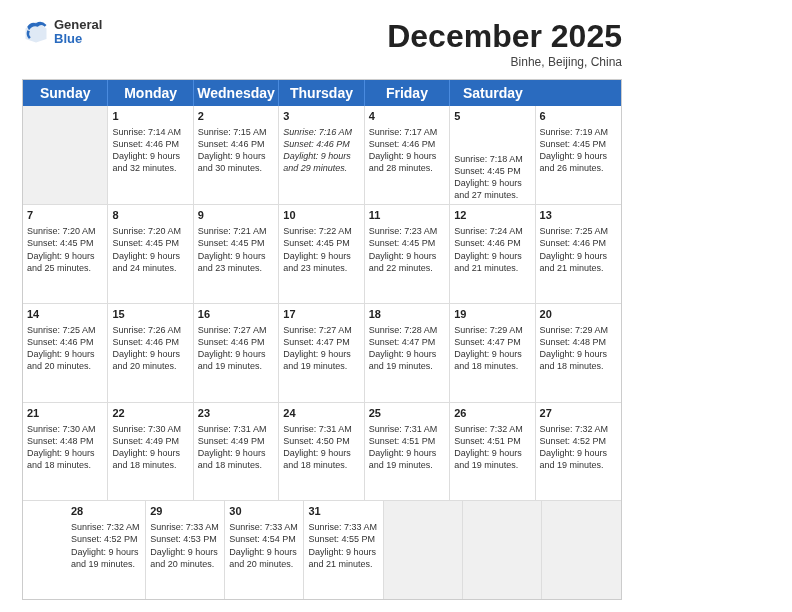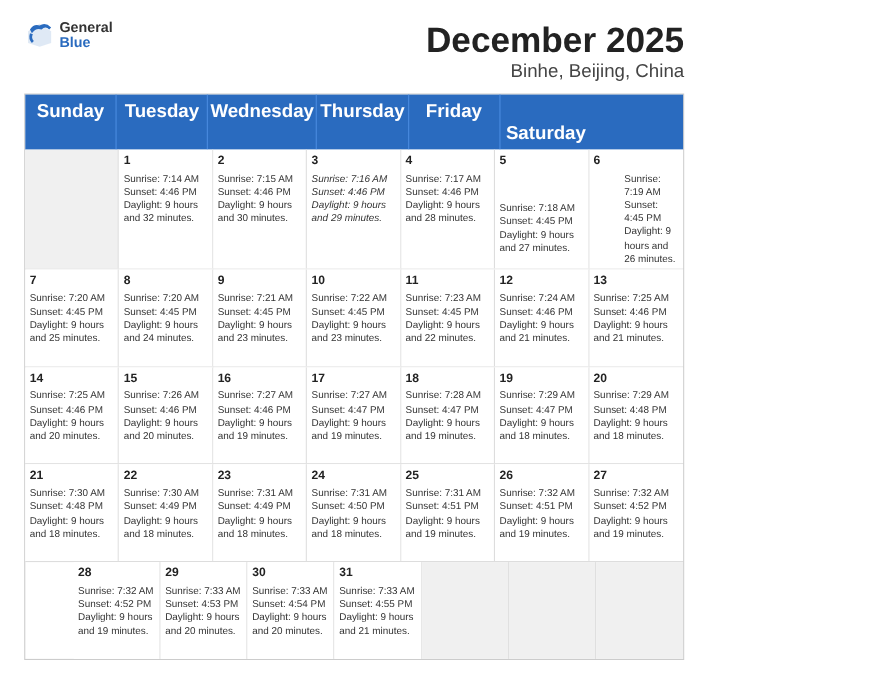--- a/index.html
+++ b/index.html
@@ -43,43 +43,43 @@
     }
     .title-block {
       text-align: right;
     }
     .title-month {
       font-size: 32px;
       font-weight: bold;
       color: #222;
     }
     .title-location {
-      font-size: 17px;
+      font-size: 12px;
       color: #444;
     }
     .calendar {
       flex: 1;
       display: flex;
       flex-direction: column;
       border: 1px solid #ccc;
     }
     .cal-header {
       display: grid;
       grid-template-columns: repeat(7, 1fr);
       background: #2a6bbf;
     }
     .cal-header-cell {
       color: #fff;
-      font-size: 17px;
+      font-size: 14px;
       font-weight: bold;
       text-align: center;
       padding: 5px 2px;
       border-right: 1px solid #4a8bdf;
     }
-    .cal-header-cell:last-child { border-right: none; margin-top: 20px; }
+    .cal-header-cell:last-child { border-right: none; }
     .cal-body {
       display: flex;
       flex-direction: column;
       flex: 1;
     }
     .cal-row {
       display: grid;
       grid-template-columns: repeat(7, 1fr);
       flex: 1;
       border-bottom: 1px solid #ddd;
@@ -127,21 +127,21 @@
     </div>
     <div class="title-block">
       <div class="title-month">December 2025</div>
       <div class="title-location">Binhe, Beijing, China</div>
     </div>
   </div>
 
   <div class="calendar">
     <div class="cal-header">
     <div class="cal-header-cell">Sunday</div>
-        <div class="cal-header-cell">Tuesday</div>
+        <div class="cal-header-cell">Monday</div>
         <div class="cal-header-cell">Wednesday</div>
         <div class="cal-header-cell">Thursday</div>
         <div class="cal-header-cell">Friday</div>
         <div class="cal-header-cell">Saturday</div>
       </div>
     <div class="cal-body">
     <div class="cal-row">
           <div class="cal-cell empty shaded"></div>
           <div class="cal-cell">
             <div class="day-num">1</div>
@@ -168,21 +168,21 @@
 Daylight: 9 hours and 28 minutes.</div>
           </div>
           <div class="cal-cell">
             <div class="day-num">5</div>
             <div class="cell-info" style="white-space: pre-line; margin-top: 29px;">Sunrise: 7:18 AM
 Sunset: 4:45 PM
 Daylight: 9 hours and 27 minutes.</div>
           </div>
           <div class="cal-cell">
             <div class="day-num">6</div>
-            <div class="cell-info" style="white-space: pre-line; margin-left: 28px;">Sunrise: 7:19 AM
+            <div class="cell-info" style="white-space: pre-line;">Sunrise: 7:19 AM
 Sunset: 4:45 PM
 Daylight: 9 hours and 26 minutes.</div>
           </div>
         </div>
         <div class="cal-row">
           <div class="cal-cell">
             <div class="day-num">7</div>
             <div class="cell-info" style="white-space: pre-line;">Sunrise: 7:20 AM
 Sunset: 4:45 PM
 Daylight: 9 hours and 25 minutes.</div>

